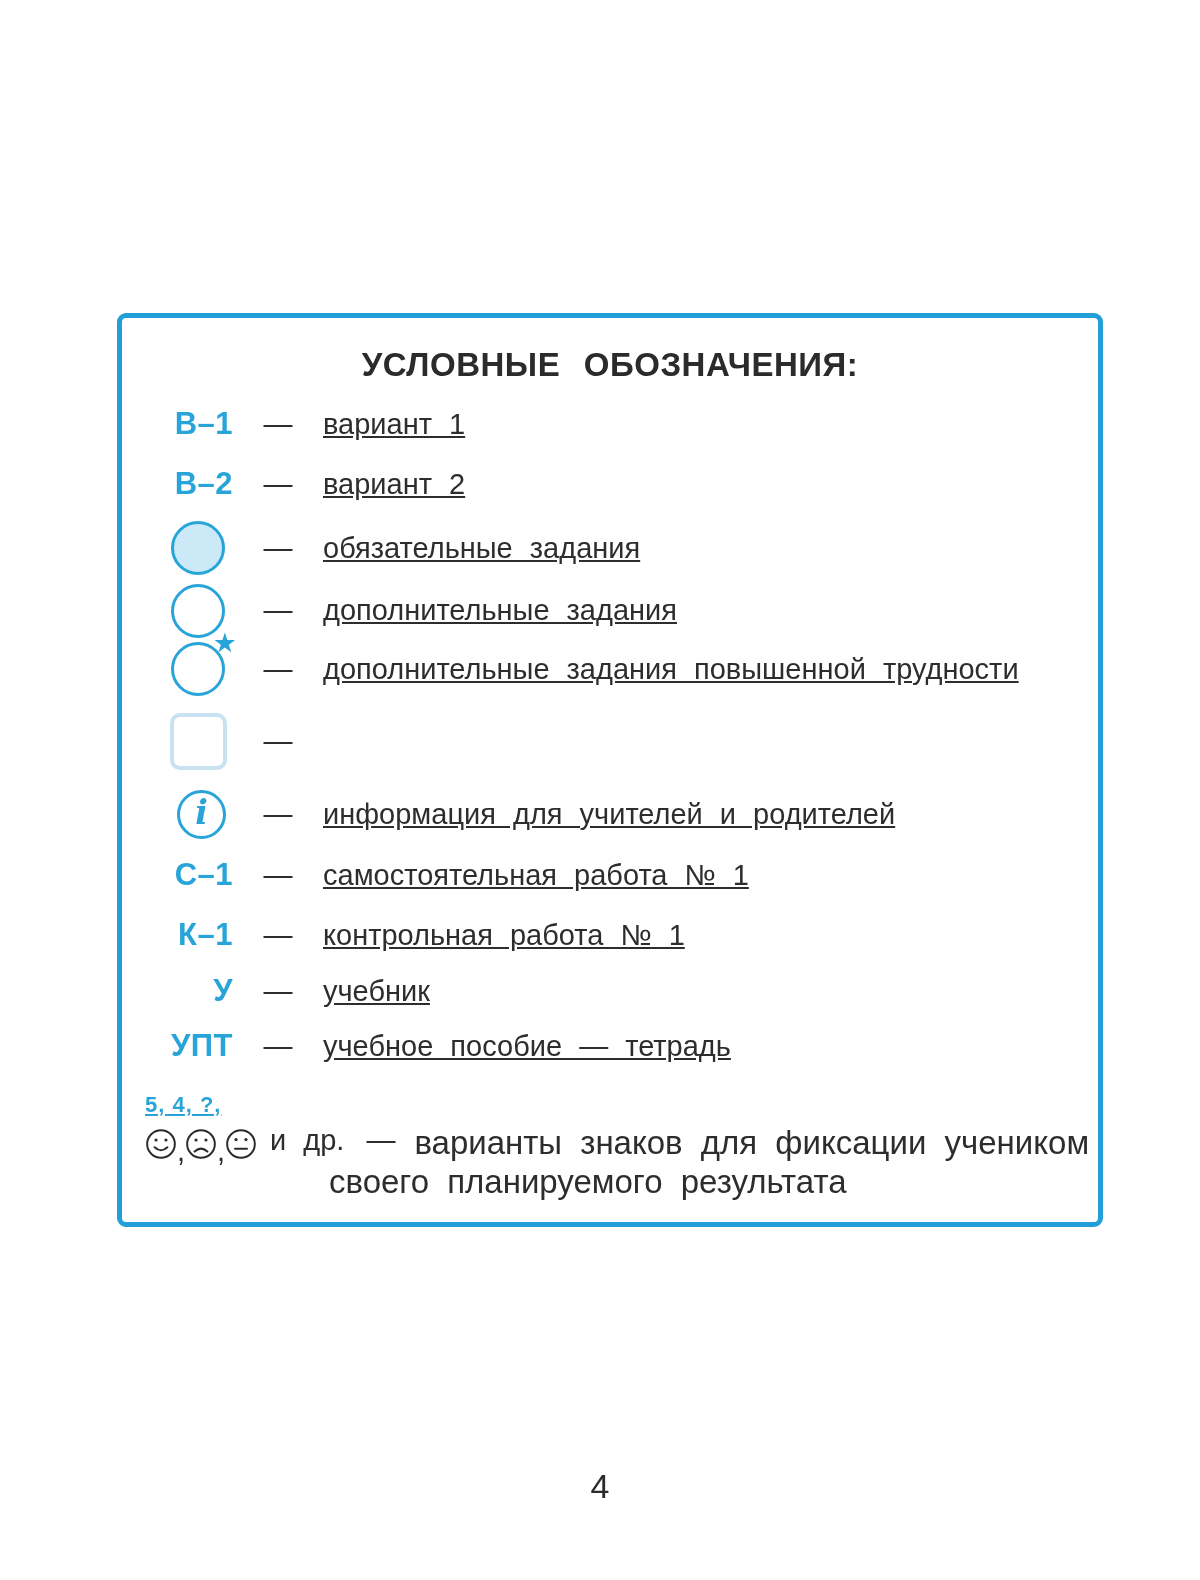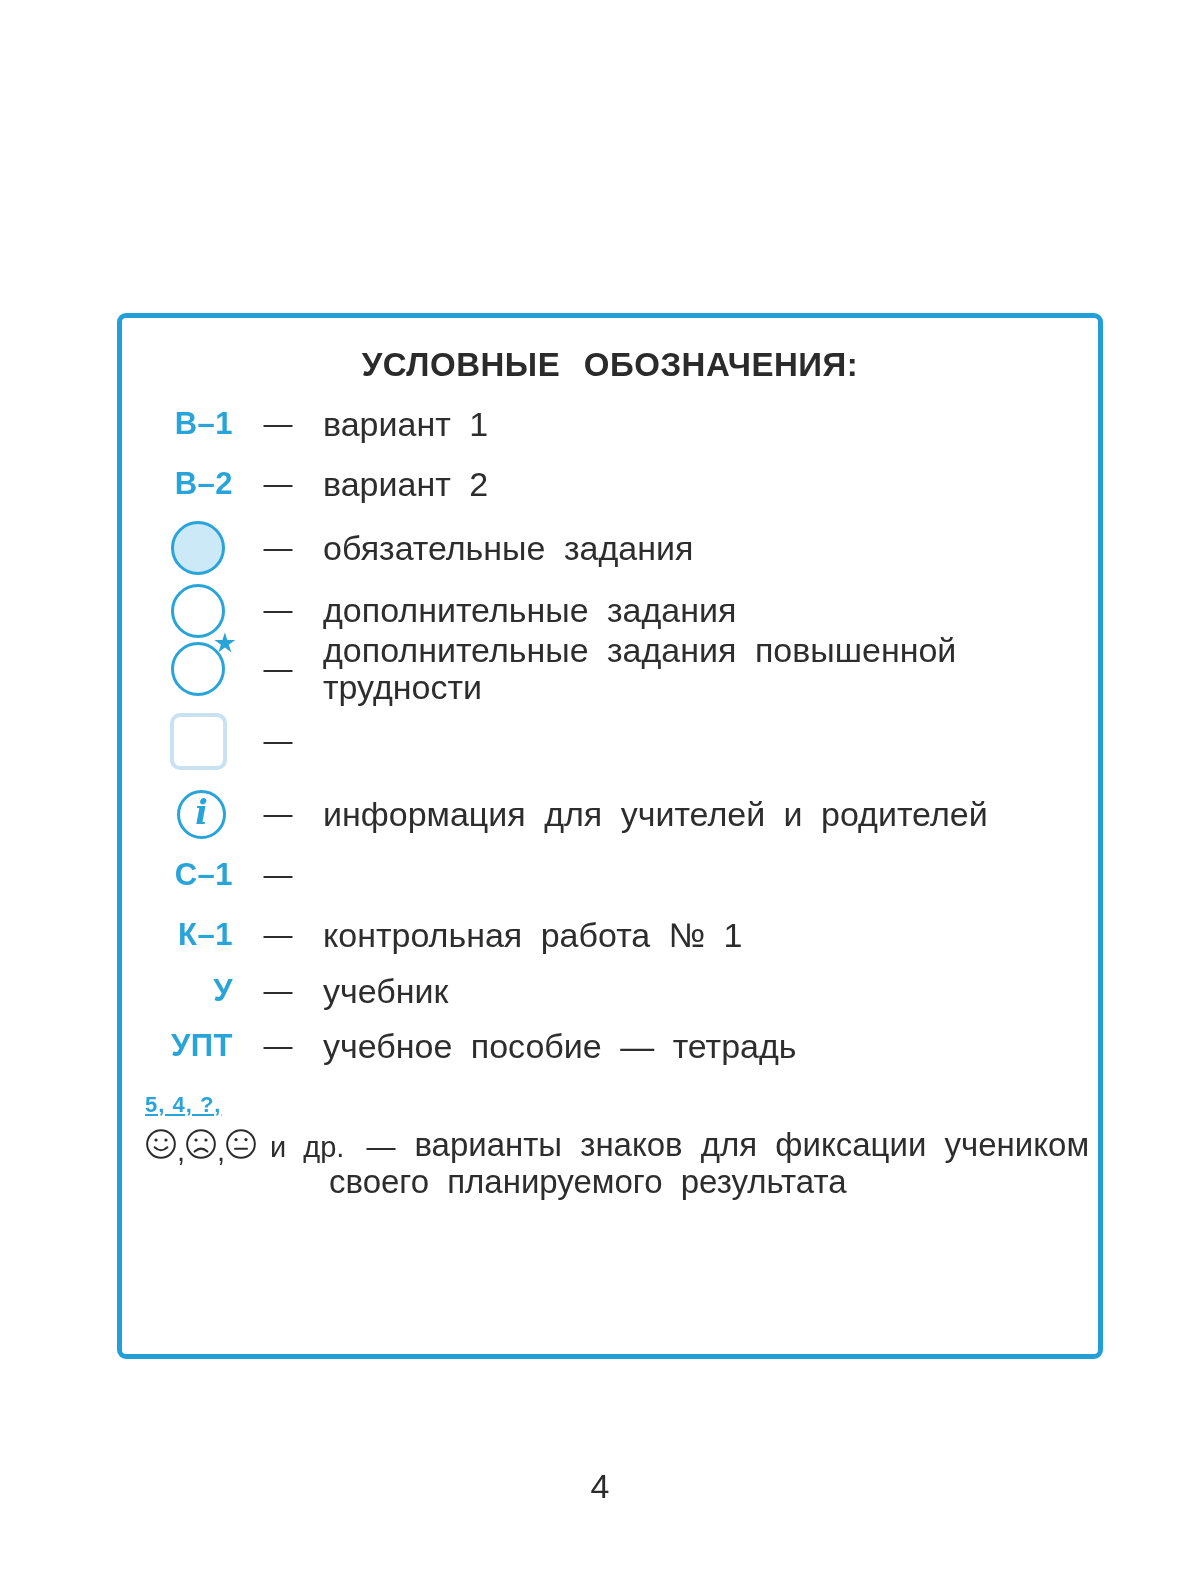--- a/index.html
+++ b/index.html
@@ -9,42 +9,42 @@
     --square_border: #c8e2f2;
     --text: #2d2d2d;
   }
   * { margin:0; padding:0; box-sizing:border-box; }
   body {
     width:1200px; height:1580px; background:#ffffff;
     font-family:"Liberation Sans", sans-serif; color:var(--text);
     position:relative; overflow:hidden;
   }
   .frame {
-    position:absolute; left:117px; top:313px; width:986px; height:1046px;
+    position:absolute; left:117px; top:313px; width:986px; height:914px;
     border:5px solid var(--frame); border-radius:9px; background:#fff;
   }
   .title {
     margin-top:28px; text-align:center;
     font-size:33px; font-weight:bold; color:#2b2b2b;
     letter-spacing:0.5px; word-spacing:14px;
   }
   .rows { margin-top:11px; }
   .row { display:flex; align-items:center; overflow:visible; }
   .sym {
     width:111px; flex:0 0 111px; display:flex;
     justify-content:flex-end; align-items:center;
   }
   .bluelabel {
     color:var(--accent); font-weight:bold; font-size:31px; letter-spacing:0.5px;
   }
   .dashcol {
     width:90px; flex:0 0 90px; text-align:center;
     font-size:29px; color:var(--text);
   }
-  .txt { font-size:34px; color:var(--text); word-spacing:9px; line-height:37px; }
+  .txt { font-size:29px; color:var(--text); word-spacing:9px; line-height:37px;text-decoration:underline; }
   .txt .indent2 { padding-left:13px; }
 
   
   .circle {
     width:54px; height:54px; border-radius:50%;
     border:3px solid var(--accent); background:#fff; margin-right:8px;
     position:relative; flex:0 0 auto;
   }
   .circle.filled { background:var(--circle_fill); }
   .starwrap { position:relative; }
@@ -77,21 +77,21 @@
   .lastblock { display:flex; padding-left:23px; margin-top:12px; }
   .lb-left { width:125px; flex:0 0 125px; }
   .lb-nums {
     height:38px; display:flex; align-items:center;
     color:var(--accent); font-weight:bold; font-size:22px; letter-spacing:1px;text-decoration:underline;
   }
   .lb-faces { height:40px; display:flex; align-items:center; }
   .lb-faces svg { display:block; }
   .fc { font-size:29px; align-self:flex-end; line-height:26px; }
   .lb-right { padding-top:38px; }
-  .lb-line1 { display:flex; align-items:flex-end; height:40px; }
+  .lb-line1 { display:flex; align-items:flex-start; height:40px; }
   .lb-idr { font-size:29px; word-spacing:9px; margin-right:22px; }
   .lb-dash { font-size:29px; margin-right:19px; }
   .lb-t1, .lb-line2 { font-size:33px; word-spacing:9px; }
   .lb-line2 { margin-left:59px; margin-top:0px; height:36px; display:flex; align-items:center; }
 
   .pagenum {
     position:absolute; top:1467px; left:0; width:100%;
     text-align:center; font-size:34px; color:#2b2b2b;
   }
 </style>
@@ -160,20 +160,21 @@
       </div>
       <div class="dashcol">—</div>
       <div class="txt">информация для учителей и родителей</div>
     </div>
 
     <div class="row r8">
       <div class="sym">
           <span class="bluelabel">С–1</span>
         </div>
       <div class="dashcol">—</div>
+      <div class="txt">самостоятельная работа № 1</div>
     </div>
 
     <div class="row r9">
       <div class="sym">
           <span class="bluelabel">К–1</span>
         </div>
       <div class="dashcol">—</div>
       <div class="txt">контрольная работа № 1</div>
     </div>
 

